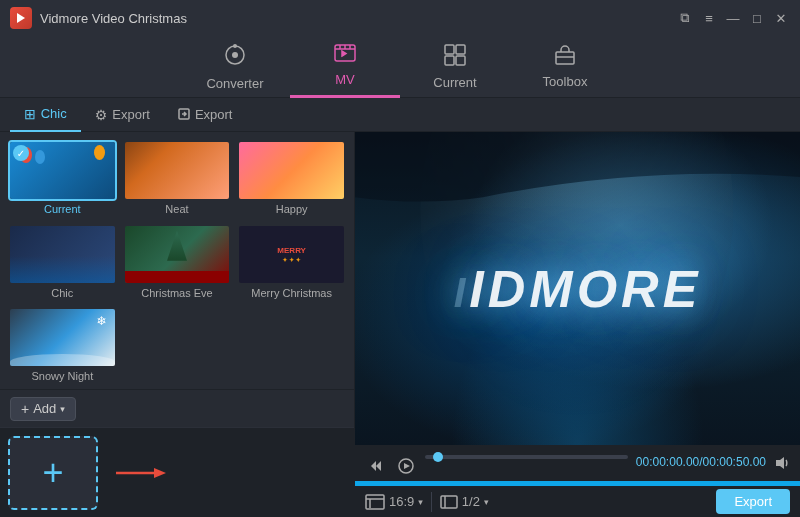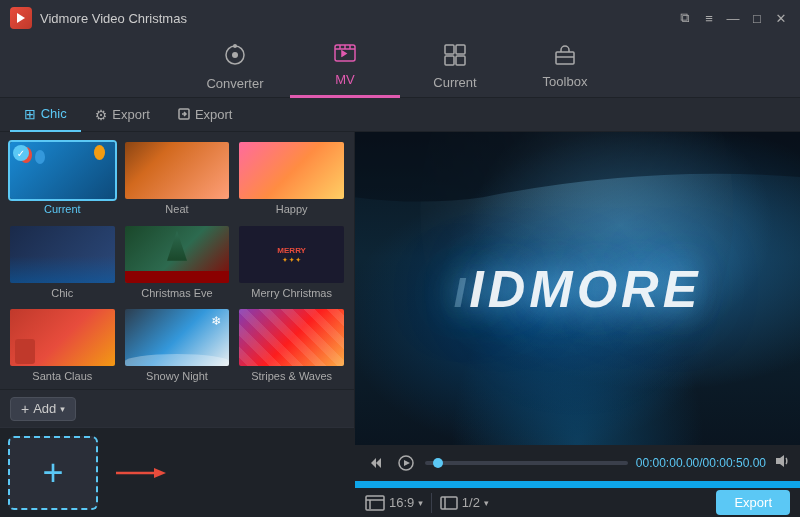--- a/index.html
+++ b/index.html
@@ -290,22 +290,21 @@
       letter-spacing: 4px;
       text-shadow: 0 0 30px rgba(100,200,255,0.8), 0 0 60px rgba(50,150,255,0.5);
       font-style: italic;
     }
 
     
     .player-controls {
       height: 36px;
       background: #1e2228;
       display: flex;
-      align-items: center;
-      padding: 0 10px;
+      padding: 10px 10px;
       gap: 8px;
     }
     .ctrl-btn {
       color: #aaa;
       cursor: pointer;
       font-size: 16px;
       width: 22px;
       height: 22px;
       display: flex;
       align-items: center;
@@ -340,21 +339,21 @@
     }
 
     
     .bottom-bar {
       height: 36px;
       background: #1e2228;
       display: flex;
       align-items: center;
       padding: 0 10px;
       gap: 8px;
-      border-top: 7px solid #0ea5e9;
+      border-top: 5px solid #0ea5e9;
     }
     .aspect-ratio-btn {
       display: flex;
       align-items: center;
       gap: 4px;
       background: transparent;
       border: none;
       color: #aaa;
       font-size: 13px;
       cursor: pointer;
@@ -530,47 +529,31 @@
 
       <div class="theme-item">
         <div class="theme-thumb">
           <div class="thumb-merry-christmas" style="position:relative;overflow:hidden;background:#1a1a2e;">
             <div style="position:absolute;top:50%;left:50%;transform:translate(-50%,-50%);text-align:center;color:#e74c3c;font-size:8px;font-weight:bold;line-height:1.2;">MERRY<br><span style="color:#f39c12;font-size:6px;">✦ ✦ ✦</span></div>
           </div>
         </div>
         <span class="theme-label">Merry Christmas</span>
       </div>
 
-      <div class="theme-item">
-        <div class="theme-thumb">
-          <div class="thumb-santa" style="position:relative;overflow:hidden;">
-            <div style="position:absolute;bottom:5px;left:5px;width:20px;height:25px;background:#c0392b;border-radius:3px;"></div>
-          </div>
-        </div>
-        <span class="theme-label">Santa Claus</span>
-      </div>
 
       <div class="theme-item">
         <div class="theme-thumb">
           <div class="thumb-snowy" style="position:relative;overflow:hidden;">
             <div style="position:absolute;top:5px;right:8px;color:white;font-size:12px;">❄</div>
             <div style="position:absolute;bottom:0;left:0;right:0;height:15px;background:rgba(255,255,255,0.3);border-radius:50% 50% 0 0;"></div>
           </div>
         </div>
         <span class="theme-label">Snowy Night</span>
       </div>
 
-      <div class="theme-item">
-        <div class="theme-thumb">
-          <div class="thumb-stripes" style="position:relative;overflow:hidden;">
-            <div style="position:absolute;top:0;left:0;right:0;bottom:0;background:repeating-linear-gradient(45deg,transparent,transparent 8px,rgba(255,255,255,0.1) 8px,rgba(255,255,255,0.1) 16px);"></div>
-          </div>
-        </div>
-        <span class="theme-label">Stripes &amp; Waves</span>
-      </div>
 
     </div>
 
     <div class="add-row">
       <button class="add-btn">
         <span style="font-size:14px;">+</span>
         <span>Add</span>
         <span class="chevron">▾</span>
       </button>
     </div>

